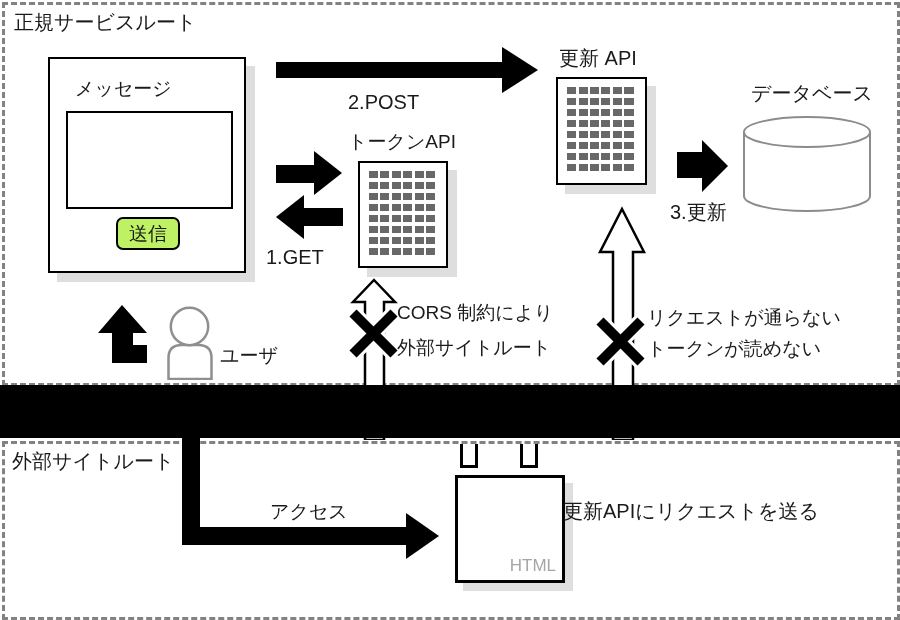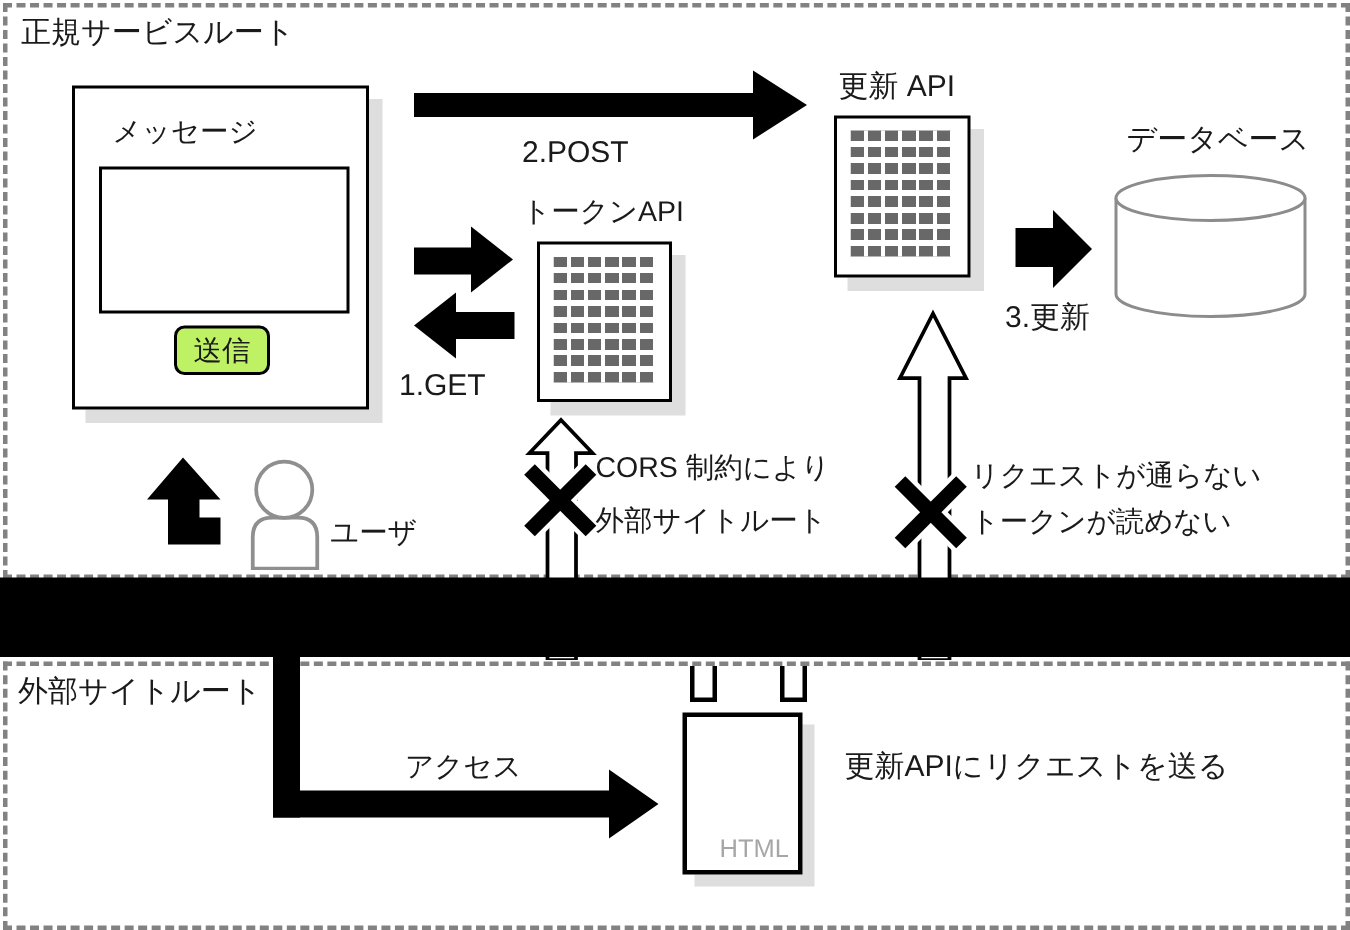--- a/index.html
+++ b/index.html
@@ -107,19 +107,19 @@
   <div class="txt fs19" style="left:647px;top:337px;">トークンが読めない</div>
 
   <div class="bar" style="left:182px;top:430px;width:18px;height:115px;"></div>
   <div class="bar" style="left:182px;top:527px;width:226px;height:18px;"></div>
   <div class="tri" style="left:406px;top:513px;border-left:33px solid #000;border-top:23px solid transparent;border-bottom:23px solid transparent;"></div>
   <div class="txt fs19" style="left:233px;top:500px;margin-left:37px;">アクセス</div>
 
   <div class="abs" style="left:460px;top:444px;width:12px;height:21px;background:#fff;border:3px solid #000;border-top:none;"></div>
   <div class="abs" style="left:520px;top:444px;width:12px;height:21px;background:#fff;border:3px solid #000;border-top:none;"></div>
 
-  <div class="abs" style="left:455px;top:475px;width:80px;height:108px;background:#fff;border:3px solid #000;
+  <div class="abs" style="left:455px;top:475px;width:110px;height:108px;background:#fff;border:3px solid #000;
                           box-sizing:border-box;box-shadow:8px 8px 0 #dedede;">
     <div class="abs" style="right:6px;bottom:4px;font-size:17px;color:#a6a6a6;">HTML</div>
   </div>
   <div class="txt fs20" style="left:563px;top:499px;">更新APIにリクエストを送る</div>
 
 </div>
 
 </body></html>

